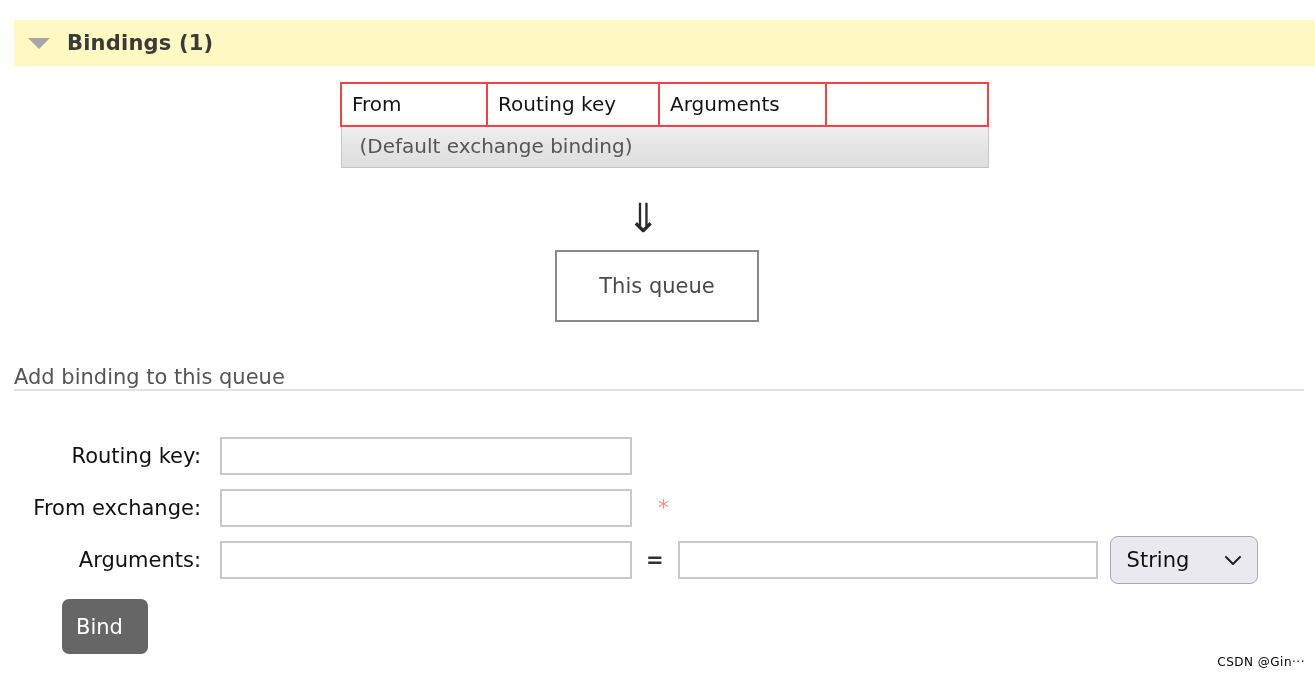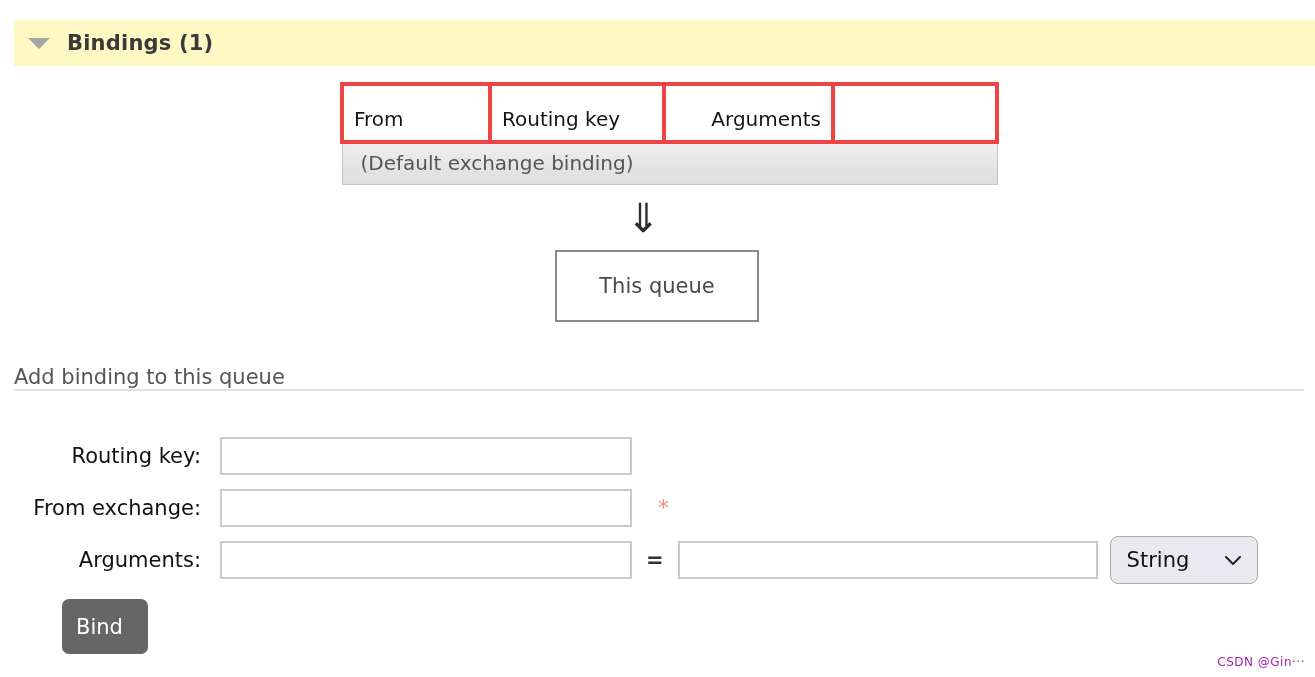--- a/index.html
+++ b/index.html
@@ -50,30 +50,30 @@
   .bindings-table {
     position: absolute;
     left: 340px;
     top: 82px;
     border-collapse: collapse;
     font-size: 20px;
     color: #222;
   }
   .bindings-table th {
     background: #ffffff;
-    border: 4px solid #ef4444;
+    border: 2px solid #ef4444;
     font-weight: normal;
     text-align: left;
-    padding: 21px 10px 9px 10px;
+    padding: 8px 10px 9px 10px;
     color: #141414;
     white-space: nowrap;
   }
   .bindings-table th.col-from { width: 124px; }
   .bindings-table th.col-routing { width: 150px; }
-  .bindings-table th.col-args { width: 145px; text-align: right; }
+  .bindings-table th.col-args { width: 145px; }
   .bindings-table th.col-blank { width: 140px; }
   .bindings-table td {
     border: 1px solid #c4c4c4;
     border-top: none;
     background: linear-gradient(to bottom, #eeeeee 0%, #e4e4e4 55%, #dedede 100%);
     padding: 7px 10px 9px 18px;
     color: #555555;
     white-space: nowrap;
   }
 
@@ -221,21 +221,21 @@
     cursor: pointer;
     margin-left: 48px;
   }
 
   
   .watermark {
     position: absolute;
     right: 10px;
     bottom: 8px;
     font-size: 12px;
-    color: #a21caf;
+    color: #000000;
     letter-spacing: 0.5px;
   }
 </style>
 </head>
 <body>
 
 <div class="section-header">
   <span class="collapse-triangle"></span>
   <span class="section-title">Bindings (1)</span>
 </div>

